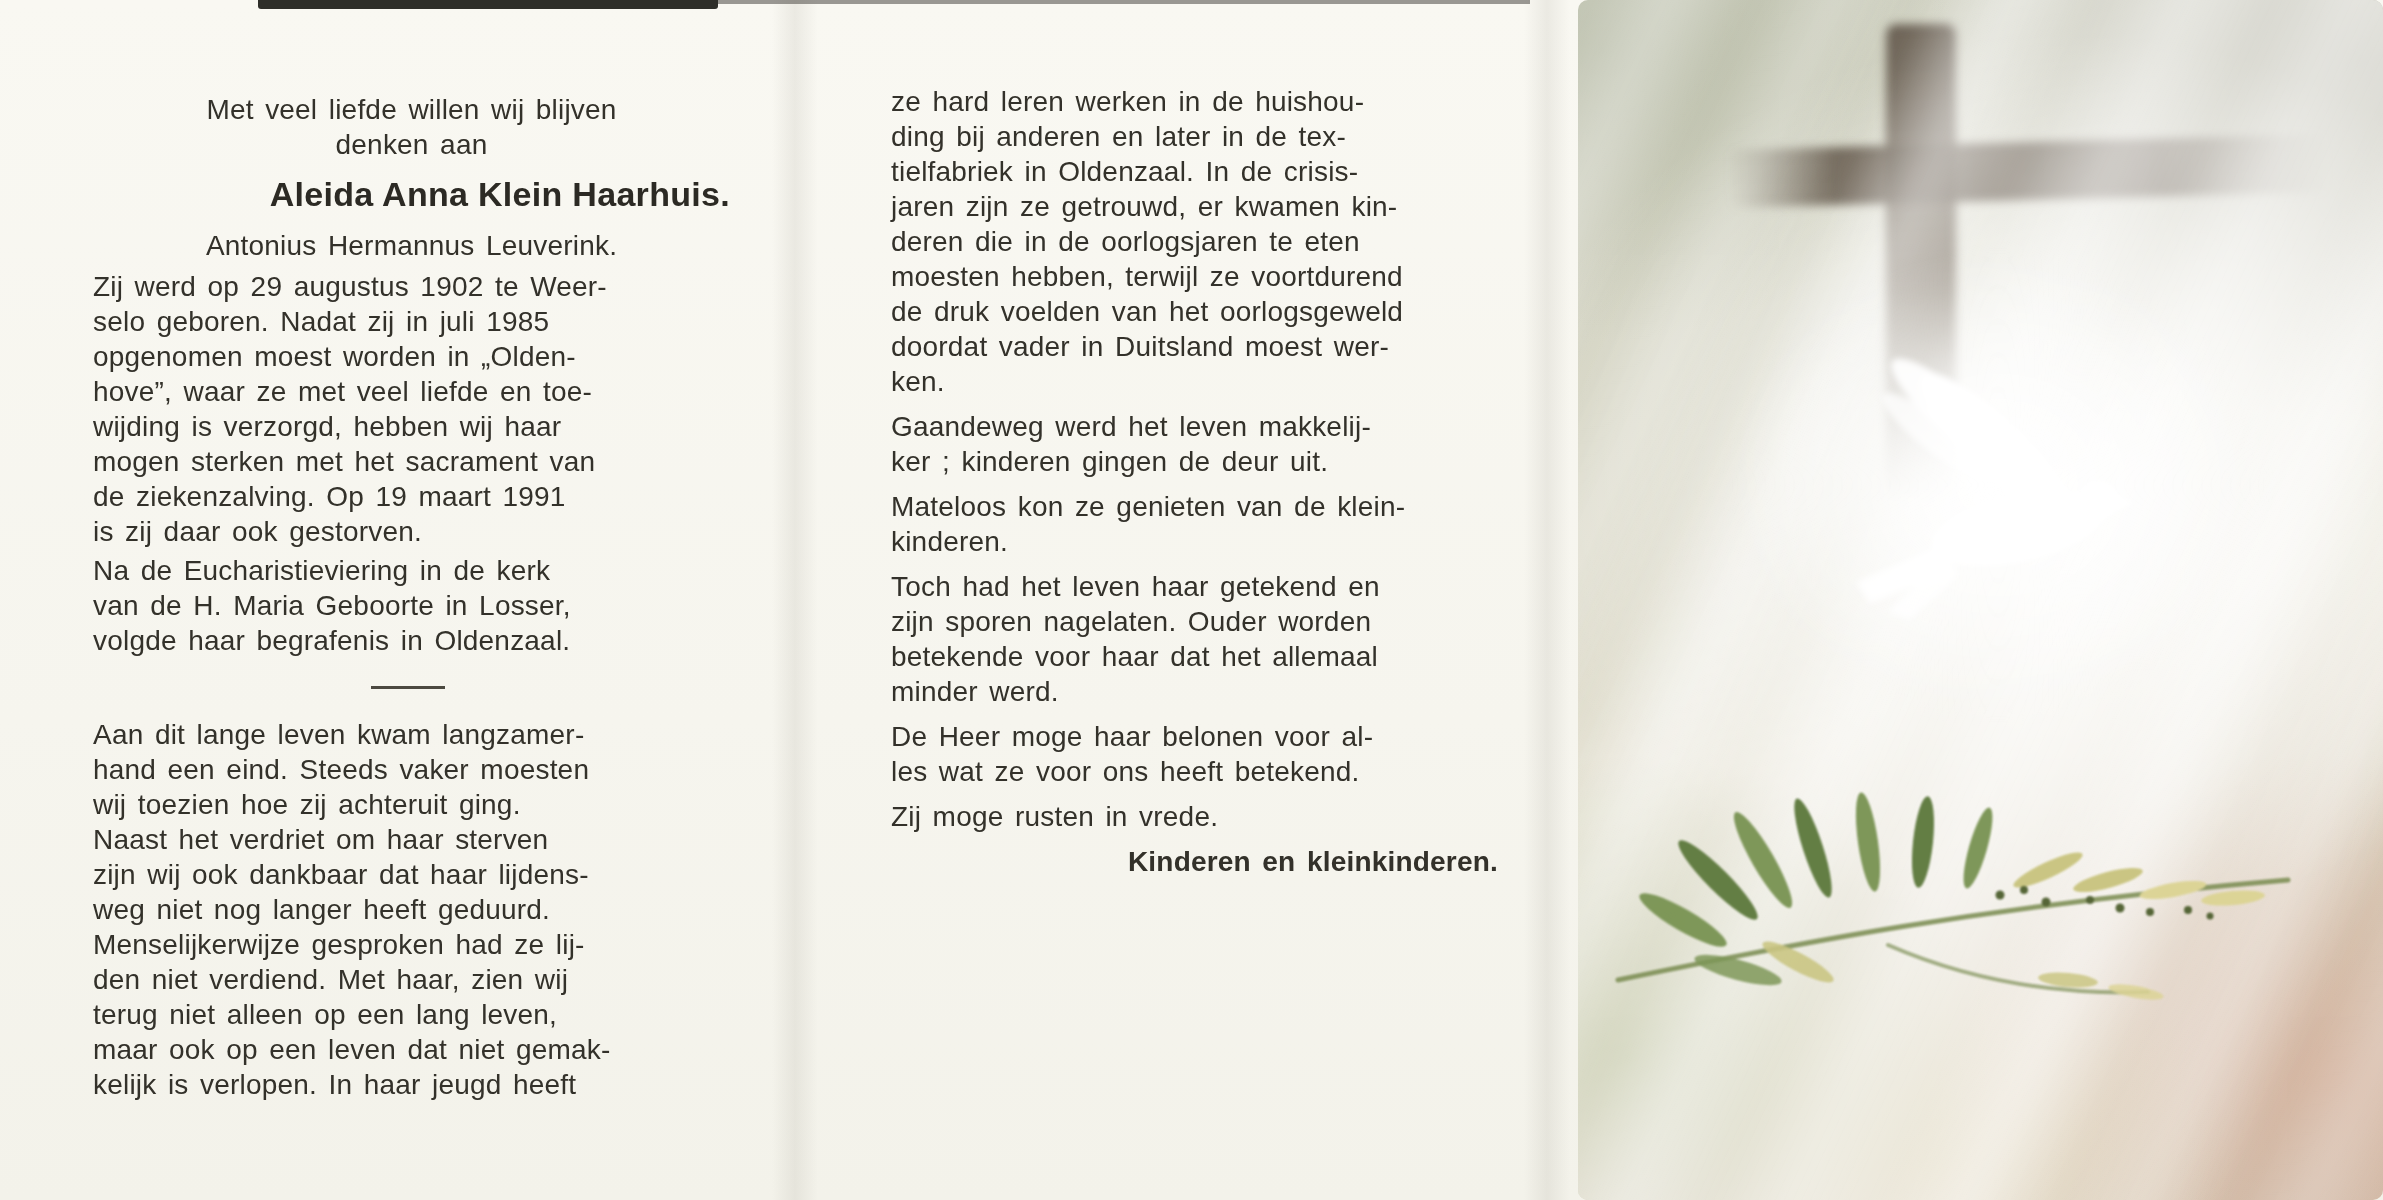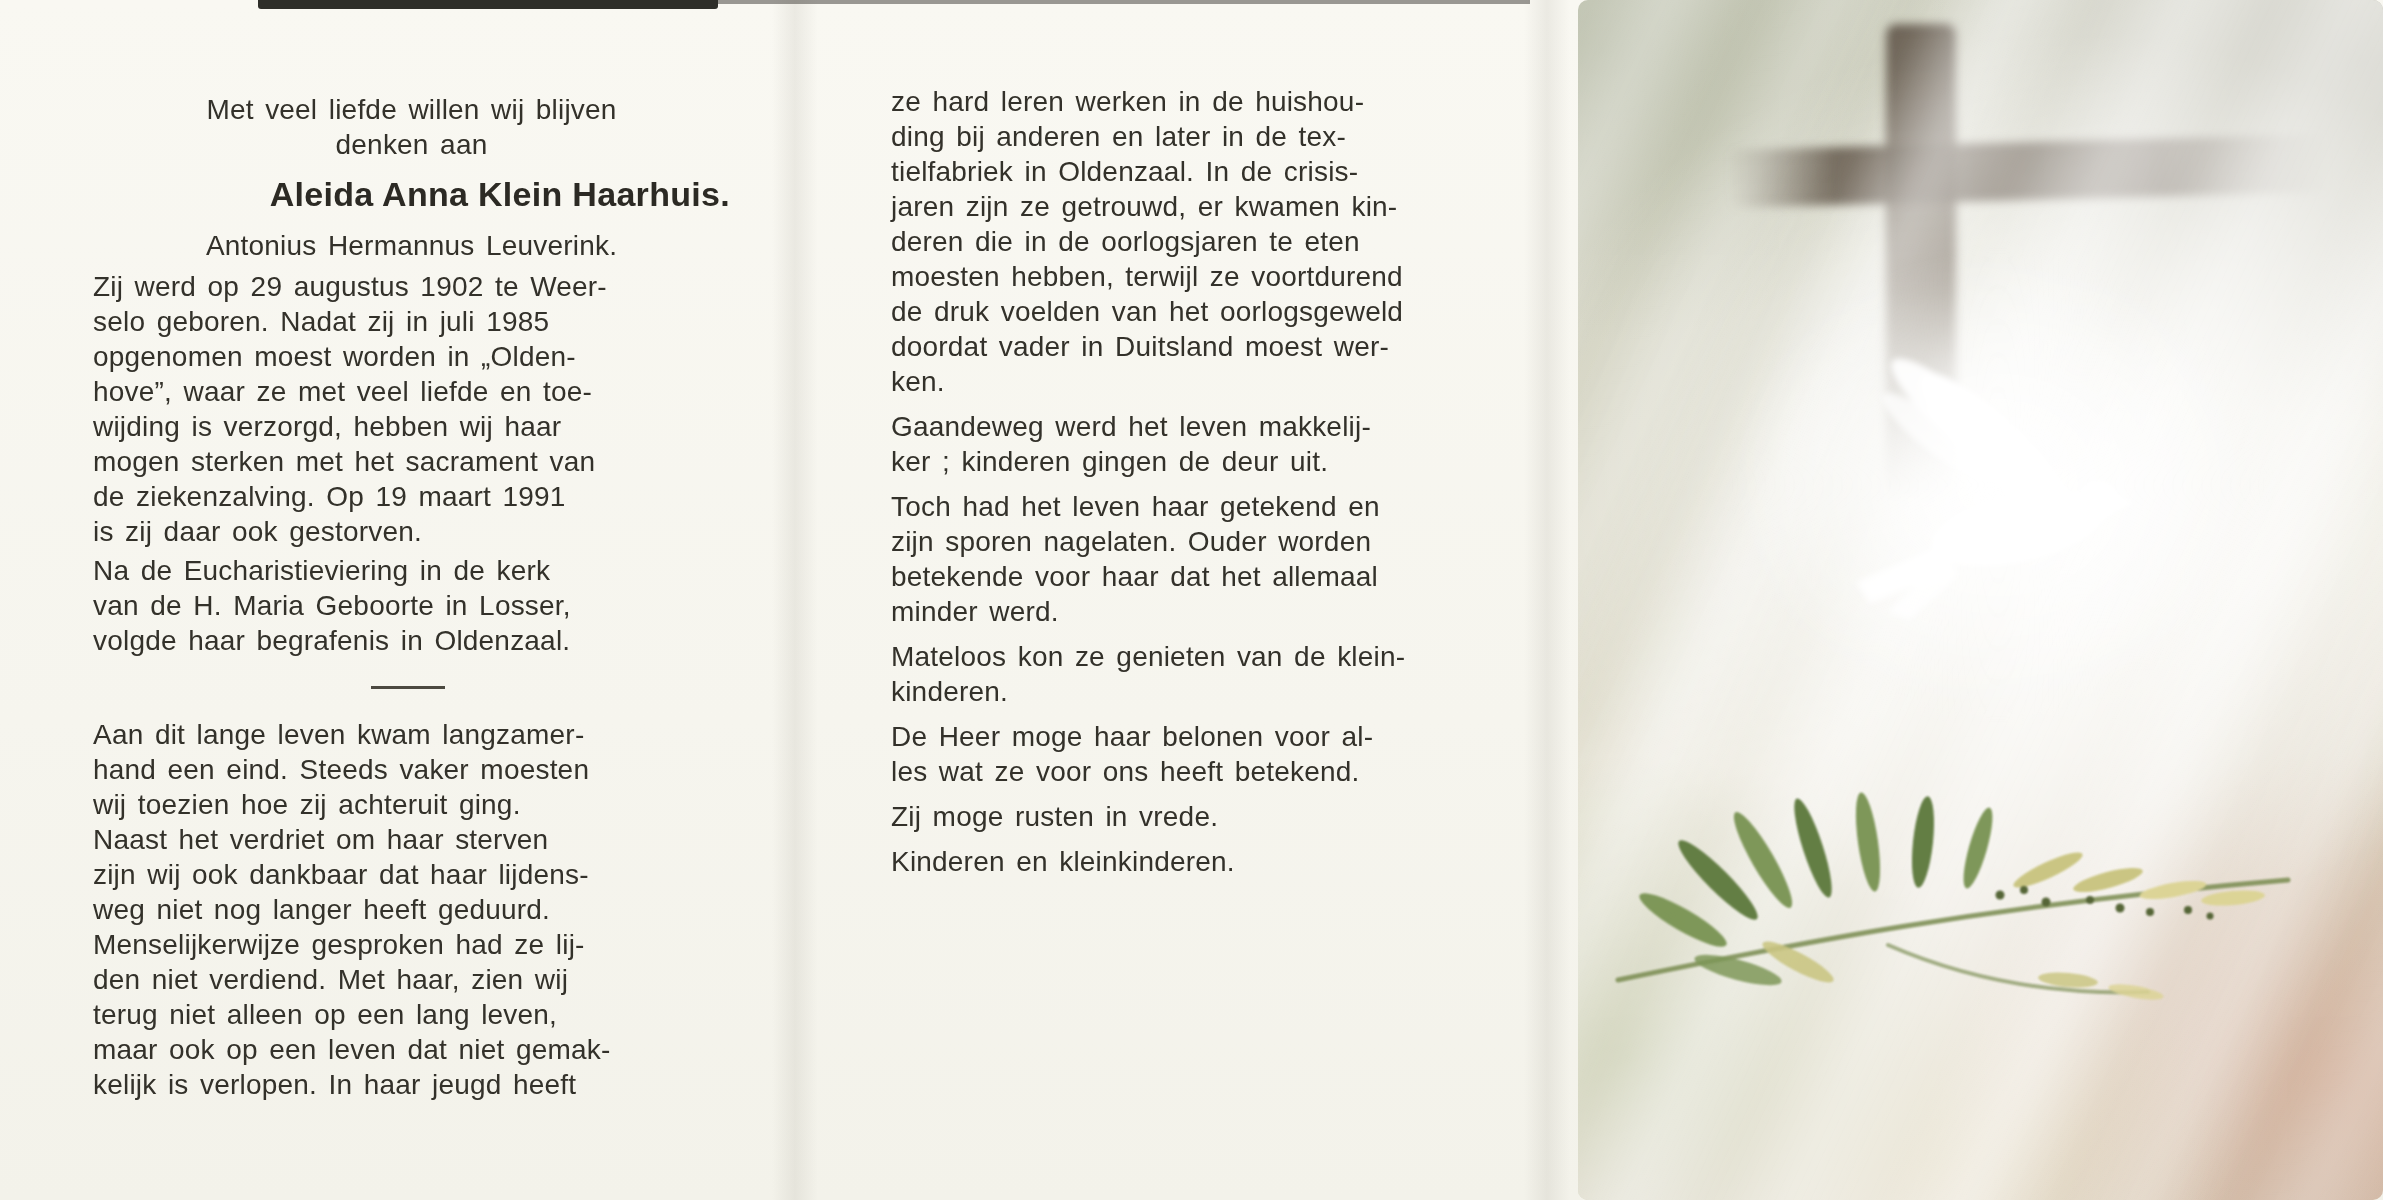--- a/index.html
+++ b/index.html
@@ -51,21 +51,21 @@
   .marriage { margin-bottom:4px; }
   .spouse { text-align:center; margin:4px 0 6px; }
   .funeral { margin-top:4px; }
   .divider {
     width:74px; border-top:3px solid #4c4940;
     margin:28px auto 28px auto;
   }
   .col-mid p + p { margin-top:10px; }
   .col-mid p.farewell { margin-top:16px; }
   .thanks { margin-top:112px !important; }
-  .signature { text-align:left; margin-top:10px !important; padding-right:2px; }
+  .signature { text-align:right; margin-top:10px !important; padding-right:2px;font-weight:bold; }
 
   
   .art {
     position:absolute; left:1578px; top:0; width:805px; height:1200px;
     border-radius:10px; overflow:hidden;
     background:
       radial-gradient(900px 720px at 60% 40%, rgba(255,255,255,.85), rgba(255,255,255,0) 62%),
       radial-gradient(520px 430px at 6% 88%, rgba(148,163,104,.55), rgba(148,163,104,0) 70%),
       radial-gradient(420px 360px at 45% 97%, rgba(205,188,128,.45), rgba(205,188,128,0) 70%),
       radial-gradient(540px 470px at 94% 90%, rgba(213,168,146,.60), rgba(213,168,146,0) 70%),
@@ -156,26 +156,26 @@
 ding bij anderen en later in de tex-
 tielfabriek in Oldenzaal. In de crisis-
 jaren zijn ze getrouwd, er kwamen kin-
 deren die in de oorlogsjaren te eten
 moesten hebben, terwijl ze voortdurend
 de druk voelden van het oorlogsgeweld
 doordat vader in Duitsland moest wer-
 ken.</p>
   <p>Gaandeweg werd het leven makkelij-
 ker ; kinderen gingen de deur uit.</p>
+  <p>Mateloos kon ze genieten van de klein-
+kinderen.</p>
   <p>Toch had het leven haar getekend en
 zijn sporen nagelaten. Ouder worden
 betekende voor haar dat het allemaal
 minder werd.</p>
-  <p>Mateloos kon ze genieten van de klein-
-kinderen.</p>
   <p>De Heer moge haar belonen voor al-
 les wat ze voor ons heeft betekend.</p>
   <p>Zij moge rusten in vrede.</p>
   <p class="signature">Kinderen en kleinkinderen.</p>
 </div>
 
 <div class="art">
   <div class="cross-v"></div>
   <div class="cross-h"></div>
   <div class="rays"></div>

